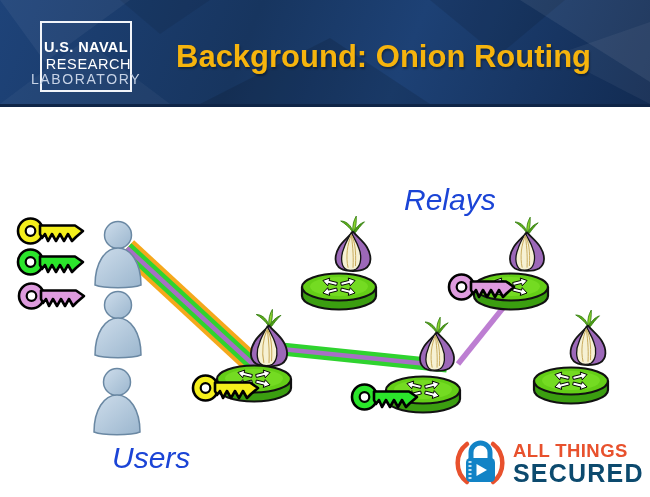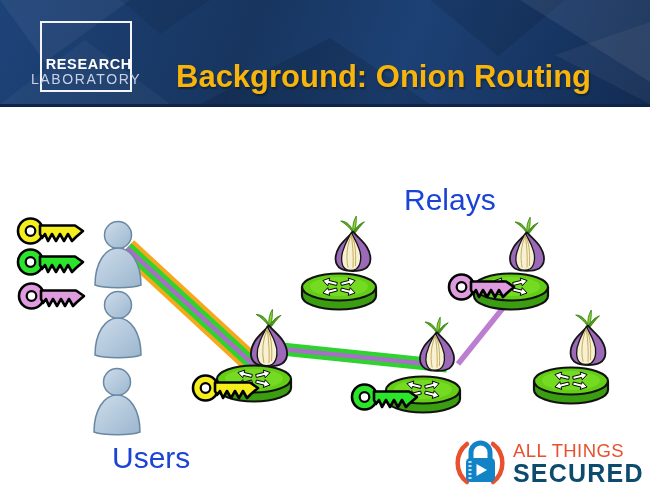--- a/index.html
+++ b/index.html
@@ -16,55 +16,56 @@
   .header-facets { position:absolute; left:0; top:0; pointer-events:none; }
   .nrl {
     position:absolute; left:40px; top:21px; width:92px; height:71px;
     border:2px solid #F2F5FA; box-sizing:border-box; color:#fff;
     display:flex; flex-direction:column; justify-content:flex-end;
     align-items:center; padding-bottom:4px;
   }
   .nrl-l1 { font-size:14.5px; font-weight:bold; letter-spacing:0.4px; line-height:17px; white-space:nowrap; }
   .nrl-l2row { display:flex; align-items:flex-end; width:96%; gap:2px; }
   .nrl-l2row .rule { flex:1; height:1.5px; background:#fff; margin-bottom:3px; }
-  .nrl-l2 { font-size:14.5px; font-weight:bold; letter-spacing:0.6px; line-height:17px; white-space:nowrap;text-align:right; }
+  .nrl-l2 { font-size:14.5px; font-weight:normal; letter-spacing:0.6px; line-height:17px; white-space:nowrap;text-align:right; }
   .nrl-l3 { font-size:14px; font-weight:normal; letter-spacing:1.6px; color:#C7D3E6; line-height:13px; white-space:nowrap; }
   .title {
-    position:absolute; left:176px; top:60px; font-size:31px; line-height:34px;
+    position:absolute; left:176px; top:40px; font-size:31px; line-height:34px;
     font-weight:bold; color:#F6B40D; white-space:nowrap;
     text-shadow:1px 2px 2px rgba(0,0,0,0.35);
   }
   
   .diagram { position:absolute; left:0; top:0; }
-  .label { position:absolute; font-size:30px; line-height:34px; color:#1B44D6; white-space:nowrap; }
+  .label { position:absolute; font-size:30px; line-height:34px; color:#1B44D6; white-space:nowrap;font-style:italic; }
   .label-relays { left:404px; top:183px; }
   .label-users  { left:76px;  top:441px;margin-left:36px; }
   
   .brand { position:absolute; left:452px; top:435px; display:flex; align-items:center; gap:5px; }
   .brand-icon { width:56px; height:56px; }
   .brand-text { display:flex; flex-direction:column; }
-  .brand-l1 { color:#E8512D; font-size:18.5px; font-weight:400; letter-spacing:0.4px; line-height:19px; }
+  .brand-l1 { color:#E8512D; font-size:18.5px; font-weight:700; letter-spacing:0.4px; line-height:19px; }
   .brand-l2 { color:#0c4a6e; font-size:25px; font-weight:800; letter-spacing:1.2px; line-height:26px; }
 </style>
 </head>
 <body>
 
 <div class="slide">
 
   <div class="header">
     <svg class="header-facets" width="650" height="104">
       <polygon points="0,0 130,0 45,62" fill="rgba(255,255,255,0.05)"></polygon>
       <polygon points="0,104 85,40 170,104" fill="rgba(255,255,255,0.04)"></polygon>
       <polygon points="200,104 330,38 430,104" fill="rgba(0,0,0,0.12)"></polygon>
       <polygon points="430,0 565,0 498,56" fill="rgba(0,0,0,0.10)"></polygon>
       <polygon points="520,0 650,0 650,82" fill="rgba(255,255,255,0.07)"></polygon>
       <polygon points="555,55 650,22 650,104" fill="rgba(255,255,255,0.05)"></polygon>
       <polygon points="120,0 210,0 160,34" fill="rgba(0,0,0,0.08)"></polygon>
     </svg>
     <div class="nrl">
+      <div class="nrl-l1">U.S. NAVAL</div>
       <div class="nrl-l2row">
         <div class="rule"></div>
         <div class="nrl-l2">RESEARCH</div>
         <div class="rule"></div>
       </div>
       <div class="nrl-l3">LABORATORY</div>
     </div>
     <div class="title">Background: Onion Routing</div>
   </div>
 

